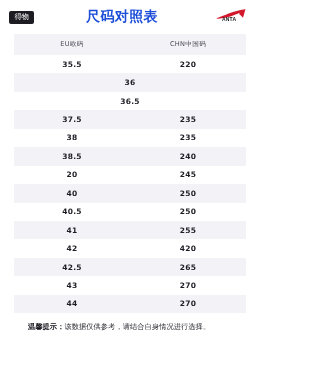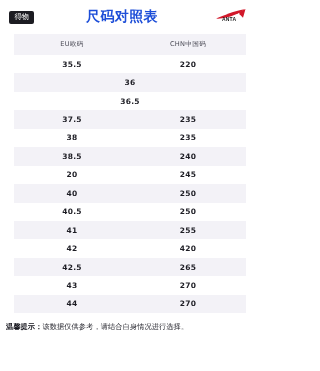--- a/index.html
+++ b/index.html
@@ -89,21 +89,21 @@
   }
   .thead .cell{
     font-weight:400;
     font-size:6.6px;
     color:#4a4a55;
     letter-spacing:0.3px;
   }
 
   
   .footer{
-    margin:9px 11px 0 6px;
+    margin:9px 11px 0 28px;
     font-size:7.2px;
     line-height:10px;
     color:#23232b;
     letter-spacing:0.1px;
     font-family:"DejaVu Sans","Liberation Sans",sans-serif;
   }
   .footer .lead{font-weight:700;color:#101018;}
   .footer .body{font-weight:400;}
 </style>
 </head>

